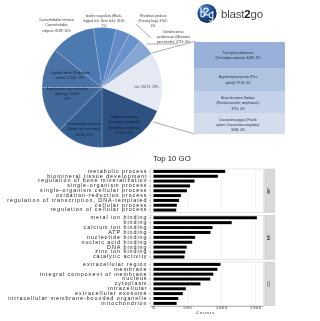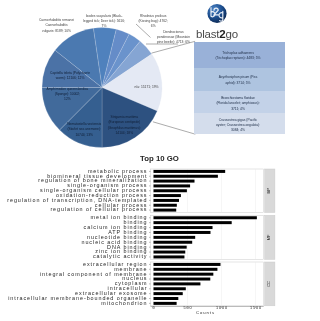--- a/index.html
+++ b/index.html
@@ -2,27 +2,27 @@
 <html><head>
 <meta charset="utf-8">
 <style>
   html,body{margin:0;padding:0;background:#fff;}
   body{width:285px;height:321px;overflow:hidden;font-family:"Liberation Sans",sans-serif;}
   #root{position:relative;width:285px;height:321px;}
   .abs{position:absolute;}
   svg{display:block;}
   .lbl{font-size:3.3px;line-height:5.3px;color:#3f3f3f;text-align:center;white-space:nowrap;}
   .lbl.linv{color:#101f36;}
-  #brand{left:196px;top:3px;display:flex;align-items:center;gap:3px;flex-direction:column;}
+  #brand{left:196px;top:3px;display:flex;align-items:center;gap:3px;}
   #brand-text{font-size:11.5px;color:#4a4a4a;letter-spacing:-0.2px;}
   #brand-text b{color:#222;font-weight:bold;}
   #callout{left:194px;top:41.5px;width:91px;height:92.5px;}
   .cband{position:relative;width:100%;box-sizing:border-box;}
   .cband .ct{position:absolute;right:9px;text-align:center;font-size:3.3px;line-height:5.3px;color:#1c2b44;white-space:nowrap;}
-  #go-title{left:140px;top:154.2px;font-size:7.8px;font-weight:bold;color:#262626;}
+  #go-title{left:153px;top:154.2px;font-size:7.8px;font-weight:normal;color:#262626;}
   .axlbl{font-size:3.8px;fill:#262626;letter-spacing:0.95px;}
   .catlbl{font-size:5.4px;fill:#262626;text-anchor:end;letter-spacing:0.95px;}
 </style>
 </head>
 <body>
 
 <div id="root">
 
   <svg class="abs" id="pie-svg" style="left:0;top:0;" width="285" height="150" viewBox="0 0 285 150">
     <g id="pie-slices">

